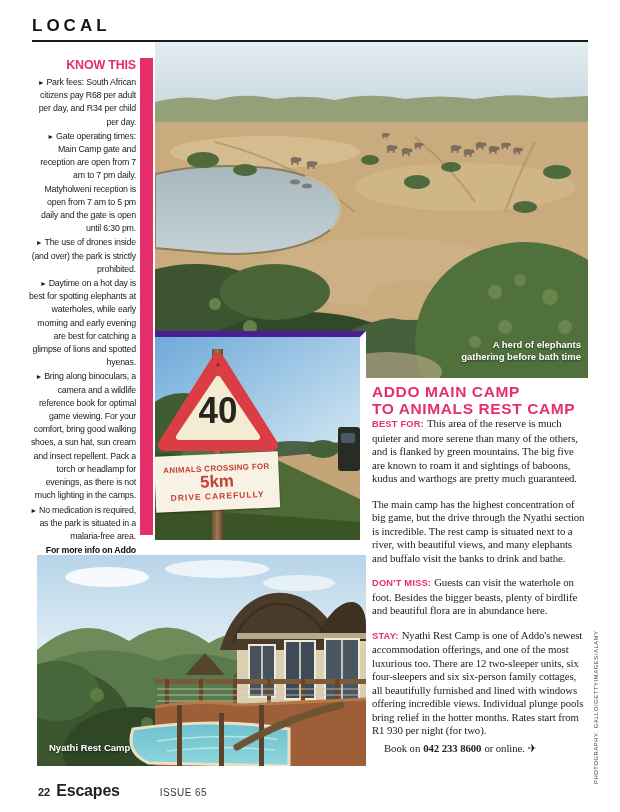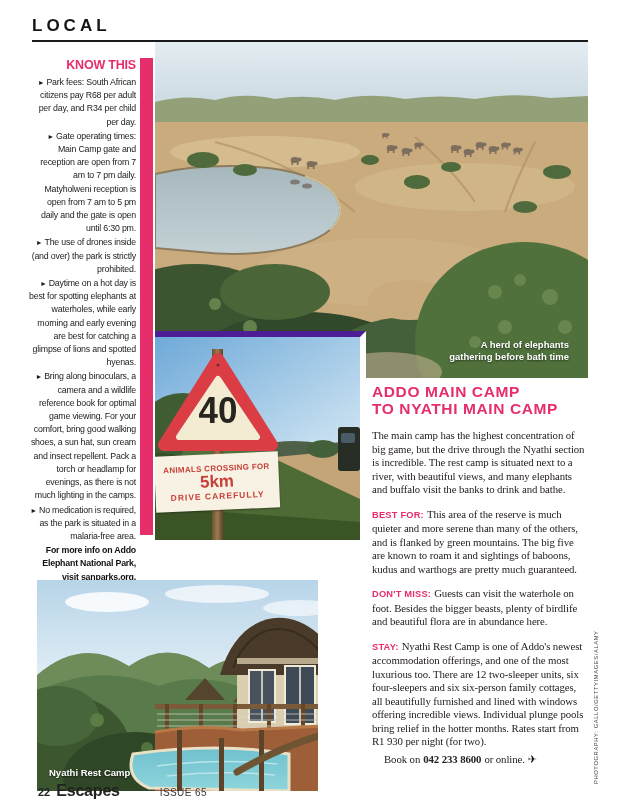--- a/index.html
+++ b/index.html
@@ -17,26 +17,26 @@
   .kt-item{font-size:8.8px;line-height:13.2px;color:#1b1b1b;letter-spacing:-0.2px;margin-bottom:1px;}
   .kt-bullet{font-size:7px;margin-right:2px;}
   .kt-note{font-size:8.8px;line-height:13.2px;color:#111;font-weight:bold;letter-spacing:-0.2px;margin-top:1px;}
   .bar{position:absolute;left:140px;top:58px;width:13px;height:477px;background:#e62e6b;}
 
   
   .photo{position:absolute;overflow:hidden;}
   #photo-waterhole{left:155px;top:42px;width:433px;height:336px;}
   #photo-sign{left:155px;top:331px;width:211px;height:209px;border-top:6px solid #4c1d95;
               border-right:6px solid #fff;box-sizing:border-box;z-index:3;background:#9cc3e4;}
-  #photo-lodge{left:37px;top:580px;width:281px;height:211px;}
+  #photo-lodge{left:37px;top:555px;width:329px;height:211px;}
   .photo svg{display:block;}
 
   .cap{position:absolute;color:#fff;font-weight:bold;font-size:9.5px;line-height:12px;
        text-shadow:0 1px 2px rgba(0,0,0,.6);}
-  .cap-waterhole{right:19px;bottom:15px;text-align:right;}
+  .cap-waterhole{right:7px;bottom:15px;text-align:right;}
   .cap-lodge{left:12px;bottom:12px;}
 
   
   .sign-40{position:absolute;left:10px;top:53px;width:106px;text-align:center;
            font-size:35px;font-weight:bold;color:#26261f;transform:scaleY(1.08);}
   .sign-board{position:absolute;left:0px;top:117px;width:124px;height:56px;background:#f7f2e3;
               transform:rotate(-2.5deg);box-shadow:0 1px 2px rgba(0,0,0,.35);
               display:flex;flex-direction:column;justify-content:center;align-items:center;
               color:#c8403a;text-align:center;}
   .sb1{font-size:8px;font-weight:bold;letter-spacing:0.3px;}
@@ -313,26 +313,26 @@
         <rect x="222" y="150" width="5" height="61"></rect>
       </g>
       <path d="M200,192 Q252,162 304,150" stroke="#6f5433" stroke-width="7" stroke-linecap="round" fill="none"></path>
     </svg>
     <div class="cap cap-lodge">Nyathi Rest Camp</div>
   </figure>
 
   <article class="article">
     <h1 class="art-title" style="margin:0;">
       <div>ADDO MAIN CAMP</div>
-      <div>TO NYATHI MAIN CAMP</div>
+      <div>TO ANIMALS REST CAMP</div>
     </h1>
-    <p class="body-p intro">The main camp has the highest concentration of big game, but the drive through the Nyathi section is incredible. The rest camp is situated next to a river, with beautiful views, and many elephants and buffalo visit the banks to drink and bathe.</p>
     <p class="body-p">
       <span class="lead">BEST FOR:</span><span>This area of the reserve is much quieter and more serene than many of the others, and is flanked by green mountains. The big five are known to roam it and sightings of baboons, kudus and warthogs are pretty much guaranteed.</span>
     </p>
+    <p class="body-p intro">The main camp has the highest concentration of big game, but the drive through the Nyathi section is incredible. The rest camp is situated next to a river, with beautiful views, and many elephants and buffalo visit the banks to drink and bathe.</p>
     <p class="body-p">
       <span class="lead">DON'T MISS:</span><span>Guests can visit the waterhole on foot. Besides the bigger beasts, plenty of birdlife and beautiful flora are in abundance here.</span>
     </p>
     <p class="body-p">
       <span class="lead">STAY:</span><span>Nyathi Rest Camp is one of Addo's newest accommodation offerings, and one of the most luxurious too. There are 12 two-sleeper units, six four-sleepers and six six-person family cottages, all beautifully furnished and lined with windows offering incredible views. Individual plunge pools bring relief in the hotter months. Rates start from R1 930 per night (for two).</span>
     </p>
     <p class="body-p book-line">
       <span>Book on</span><span class="phone">042 233 8600</span><span class="suffix">or online.</span><span class="plane">✈</span>
     </p>
   </article>

